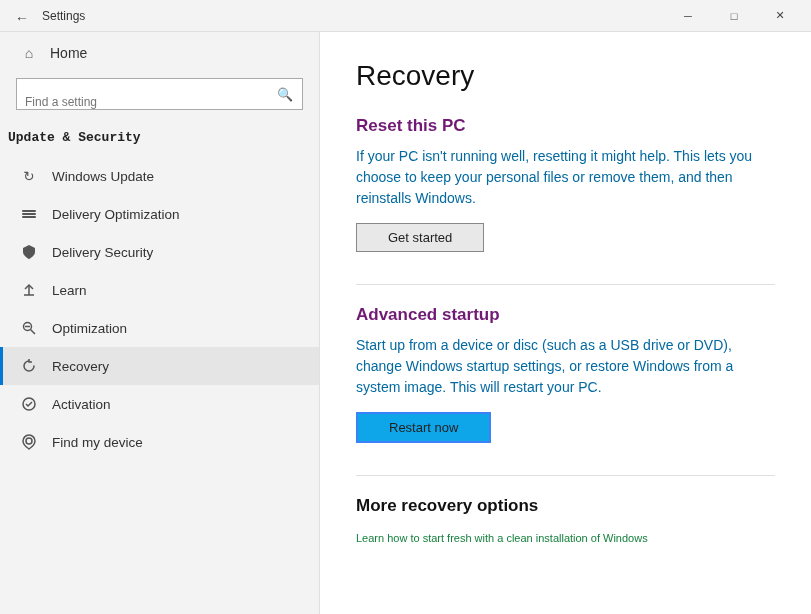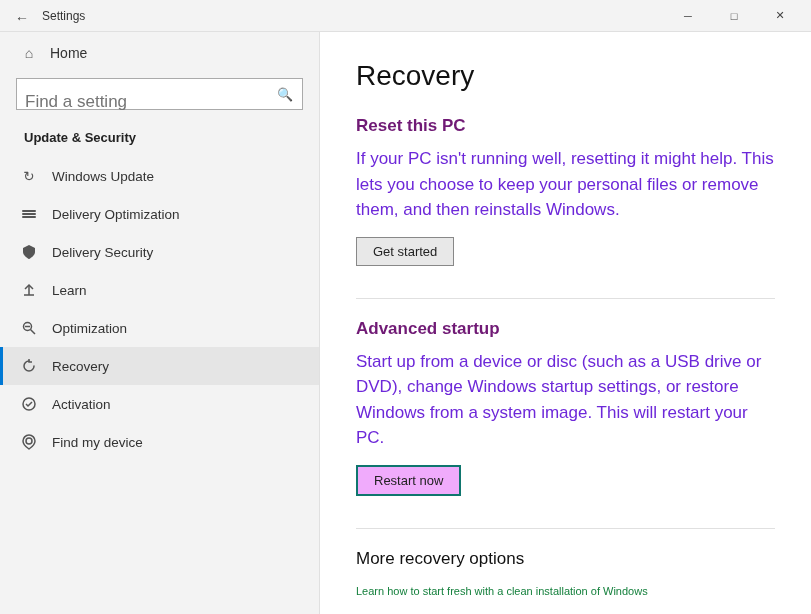--- a/index.html
+++ b/index.html
@@ -86,36 +86,37 @@
       align-items: center;
       border: 1px solid #aaa;
       background: white;
       height: 32px;
     }
     .sidebar-search input {
       border: none;
       outline: none;
       flex: 1;
       padding: 0 8px;
-      font-size: 17px;
+      font-size: 12px;
       background: transparent;
       color: #0c4a6e;
       margin-top: 16px;
     }
     .sidebar-search-icon {
       padding: 0 8px;
       color: #555;
       font-size: 13px;
     }
 
     .sidebar-section-title {
-      padding: 8px 20px 12px 24px;
+      padding: 8px 20px 12px 8px;
       font-size: 13px;
       font-weight: 700;
       color: #222;
+      font-family: Liberation Mono, monospace;
     }
 
     .sidebar-item {
       display: flex;
       align-items: center;
       padding: 10px 20px;
       cursor: pointer;
       font-size: 13.5px;
       color: #333;
       gap: 14px;
@@ -156,59 +157,59 @@
       color: #111;
       margin-bottom: 24px;
     }
     .section-title {
       font-size: 17px;
       font-weight: 600;
       color: #701a75;
       margin-bottom: 10px;
     }
     .section-text {
-      font-size: 17px;
-      color: #6d28d9;
+      font-size: 14px;
+      color: #0369a1;
       line-height: 1.5;
       margin-bottom: 14px;
     }
     .btn {
       display: inline-block;
-      padding: 6px 16px;
+      padding: 6px 31px;
       font-size: 13px;
       cursor: pointer;
       border: 1px solid #888;
       background: #e8e8e8;
       color: #222;
       margin-bottom: 28px;
       min-width: 80px;
       text-align: center;
     }
 
     .btn-highlight {
-      border: 2px solid #0f766e;
-      background: #f0abfc;
+      border: 2px solid #3b82f6;
+      background: #0ea5e9;
     }
 
     .divider {
       border: none;
       border-top: 1px solid #e0e0e0;
       margin: 4px 0 20px 0;
     }
 
     .link {
       color: #15803d;
       font-size: 11px;
       text-decoration: none;
       cursor: pointer;
     }
 
     .more-title {
       font-size: 17px;
-      font-weight: 400;
+      font-weight: 700;
       color: #111;
       margin-bottom: 12px;
     }
   </style>
 </head>
 <body>
 
 <div class="title-bar">
   <div class="title-bar-back">
     <span>←</span>

